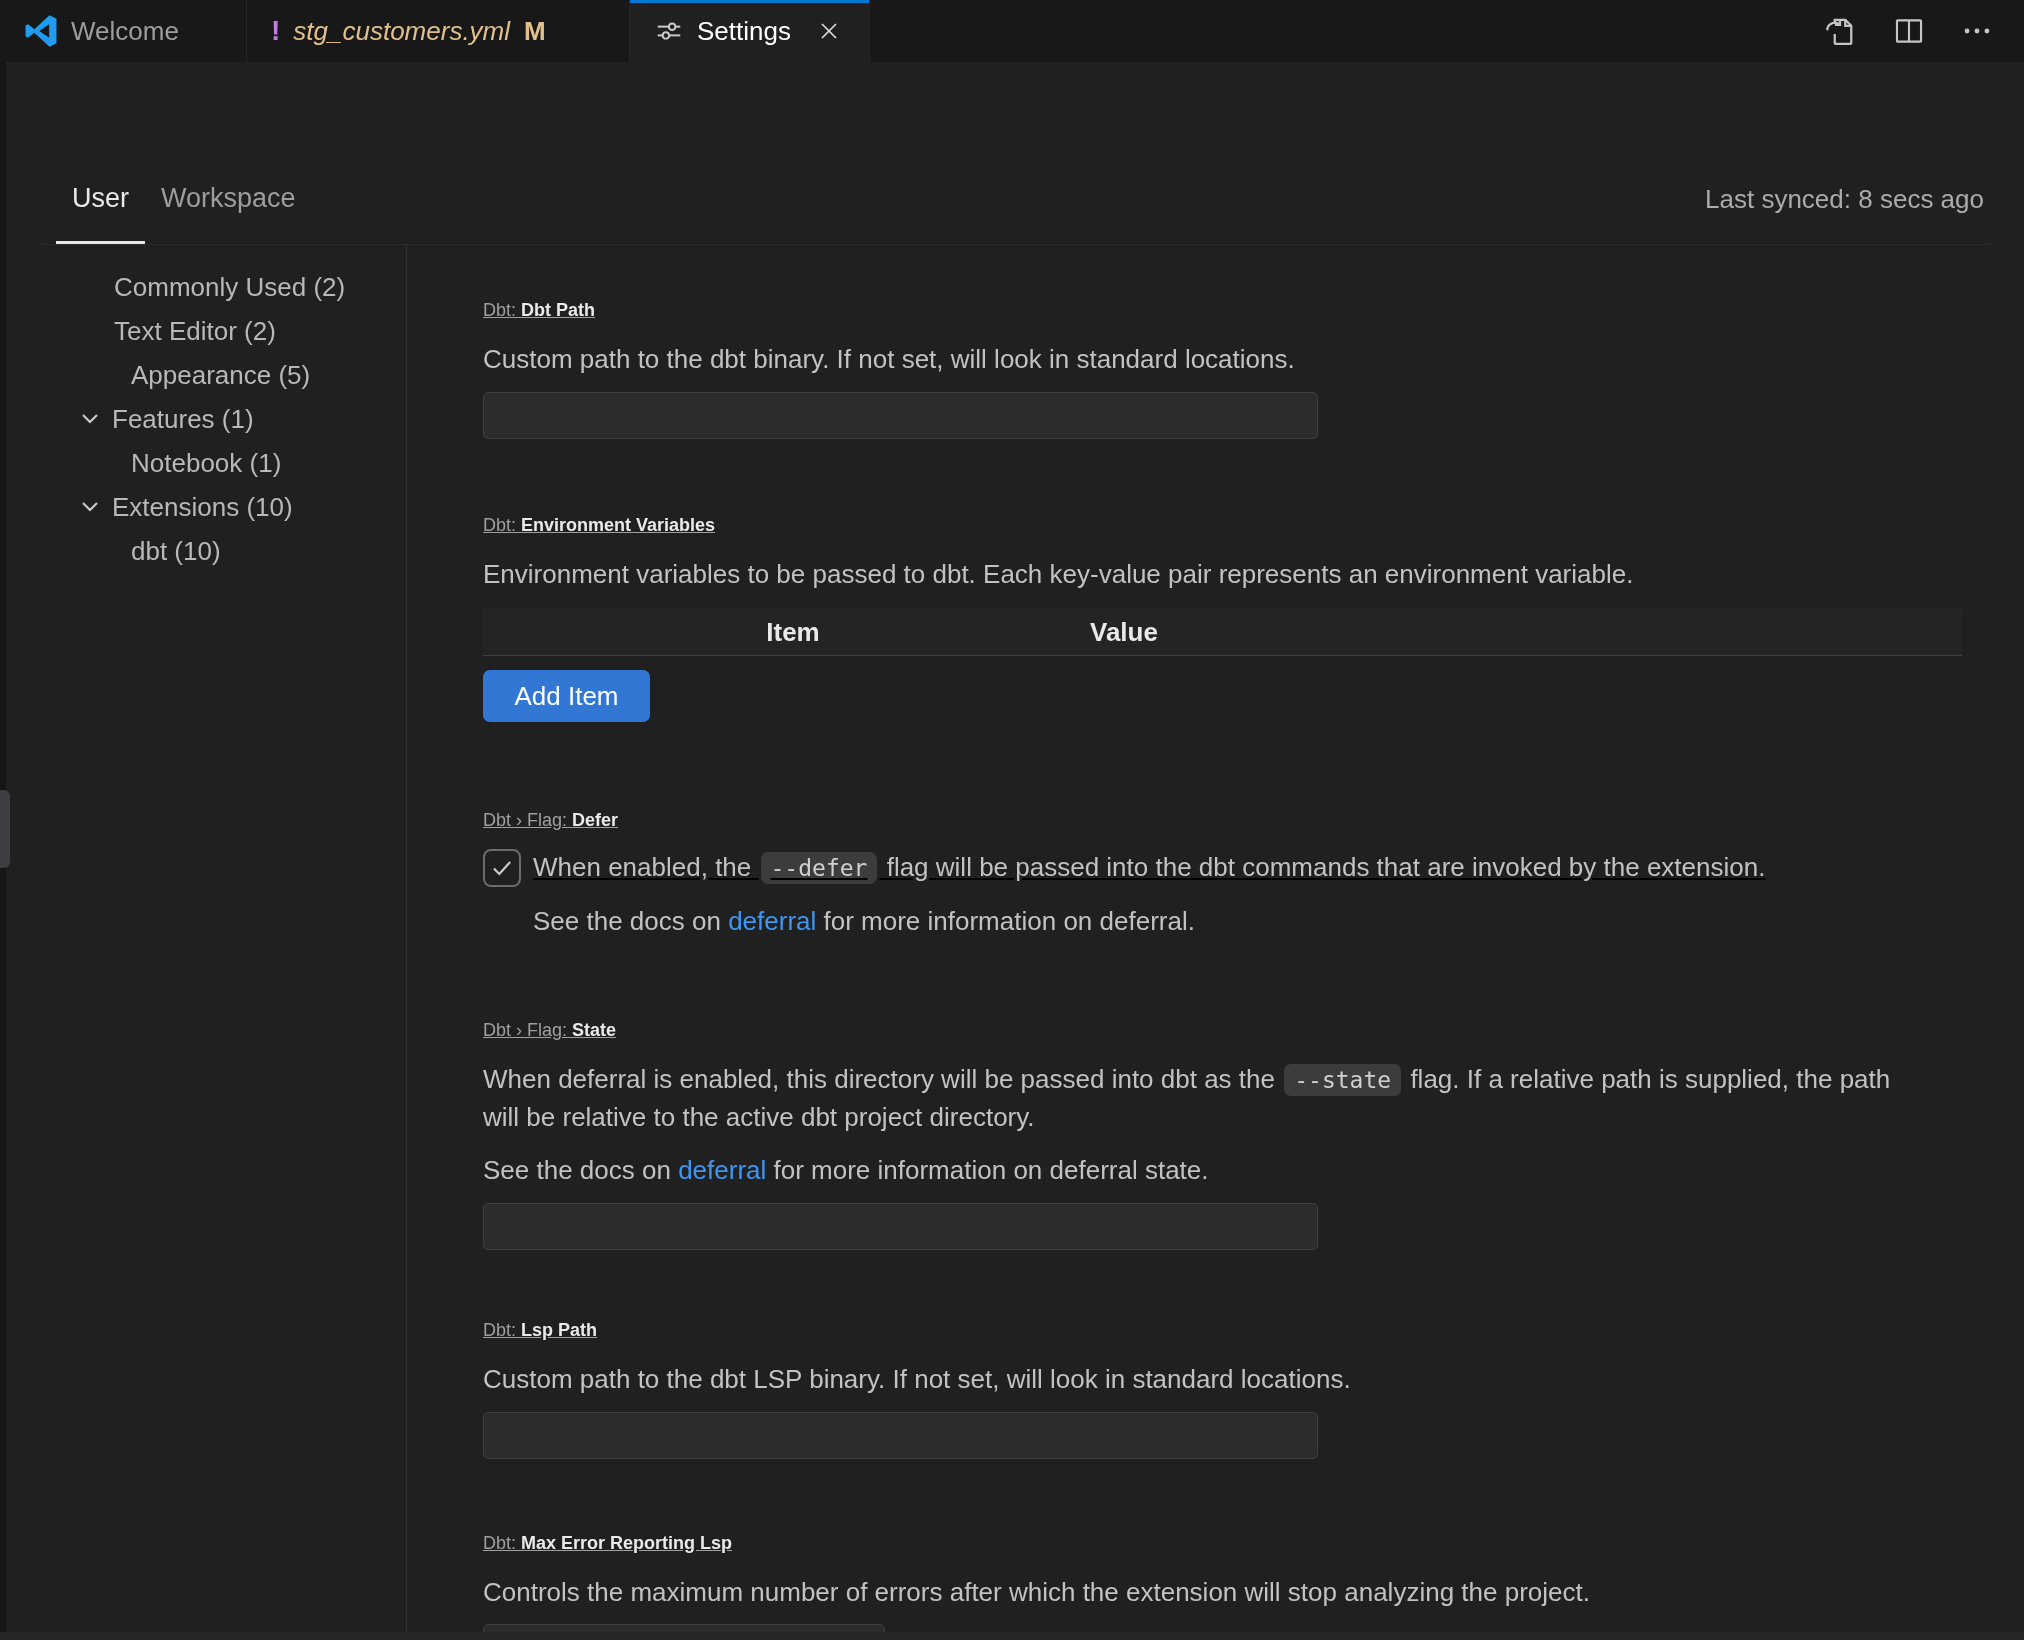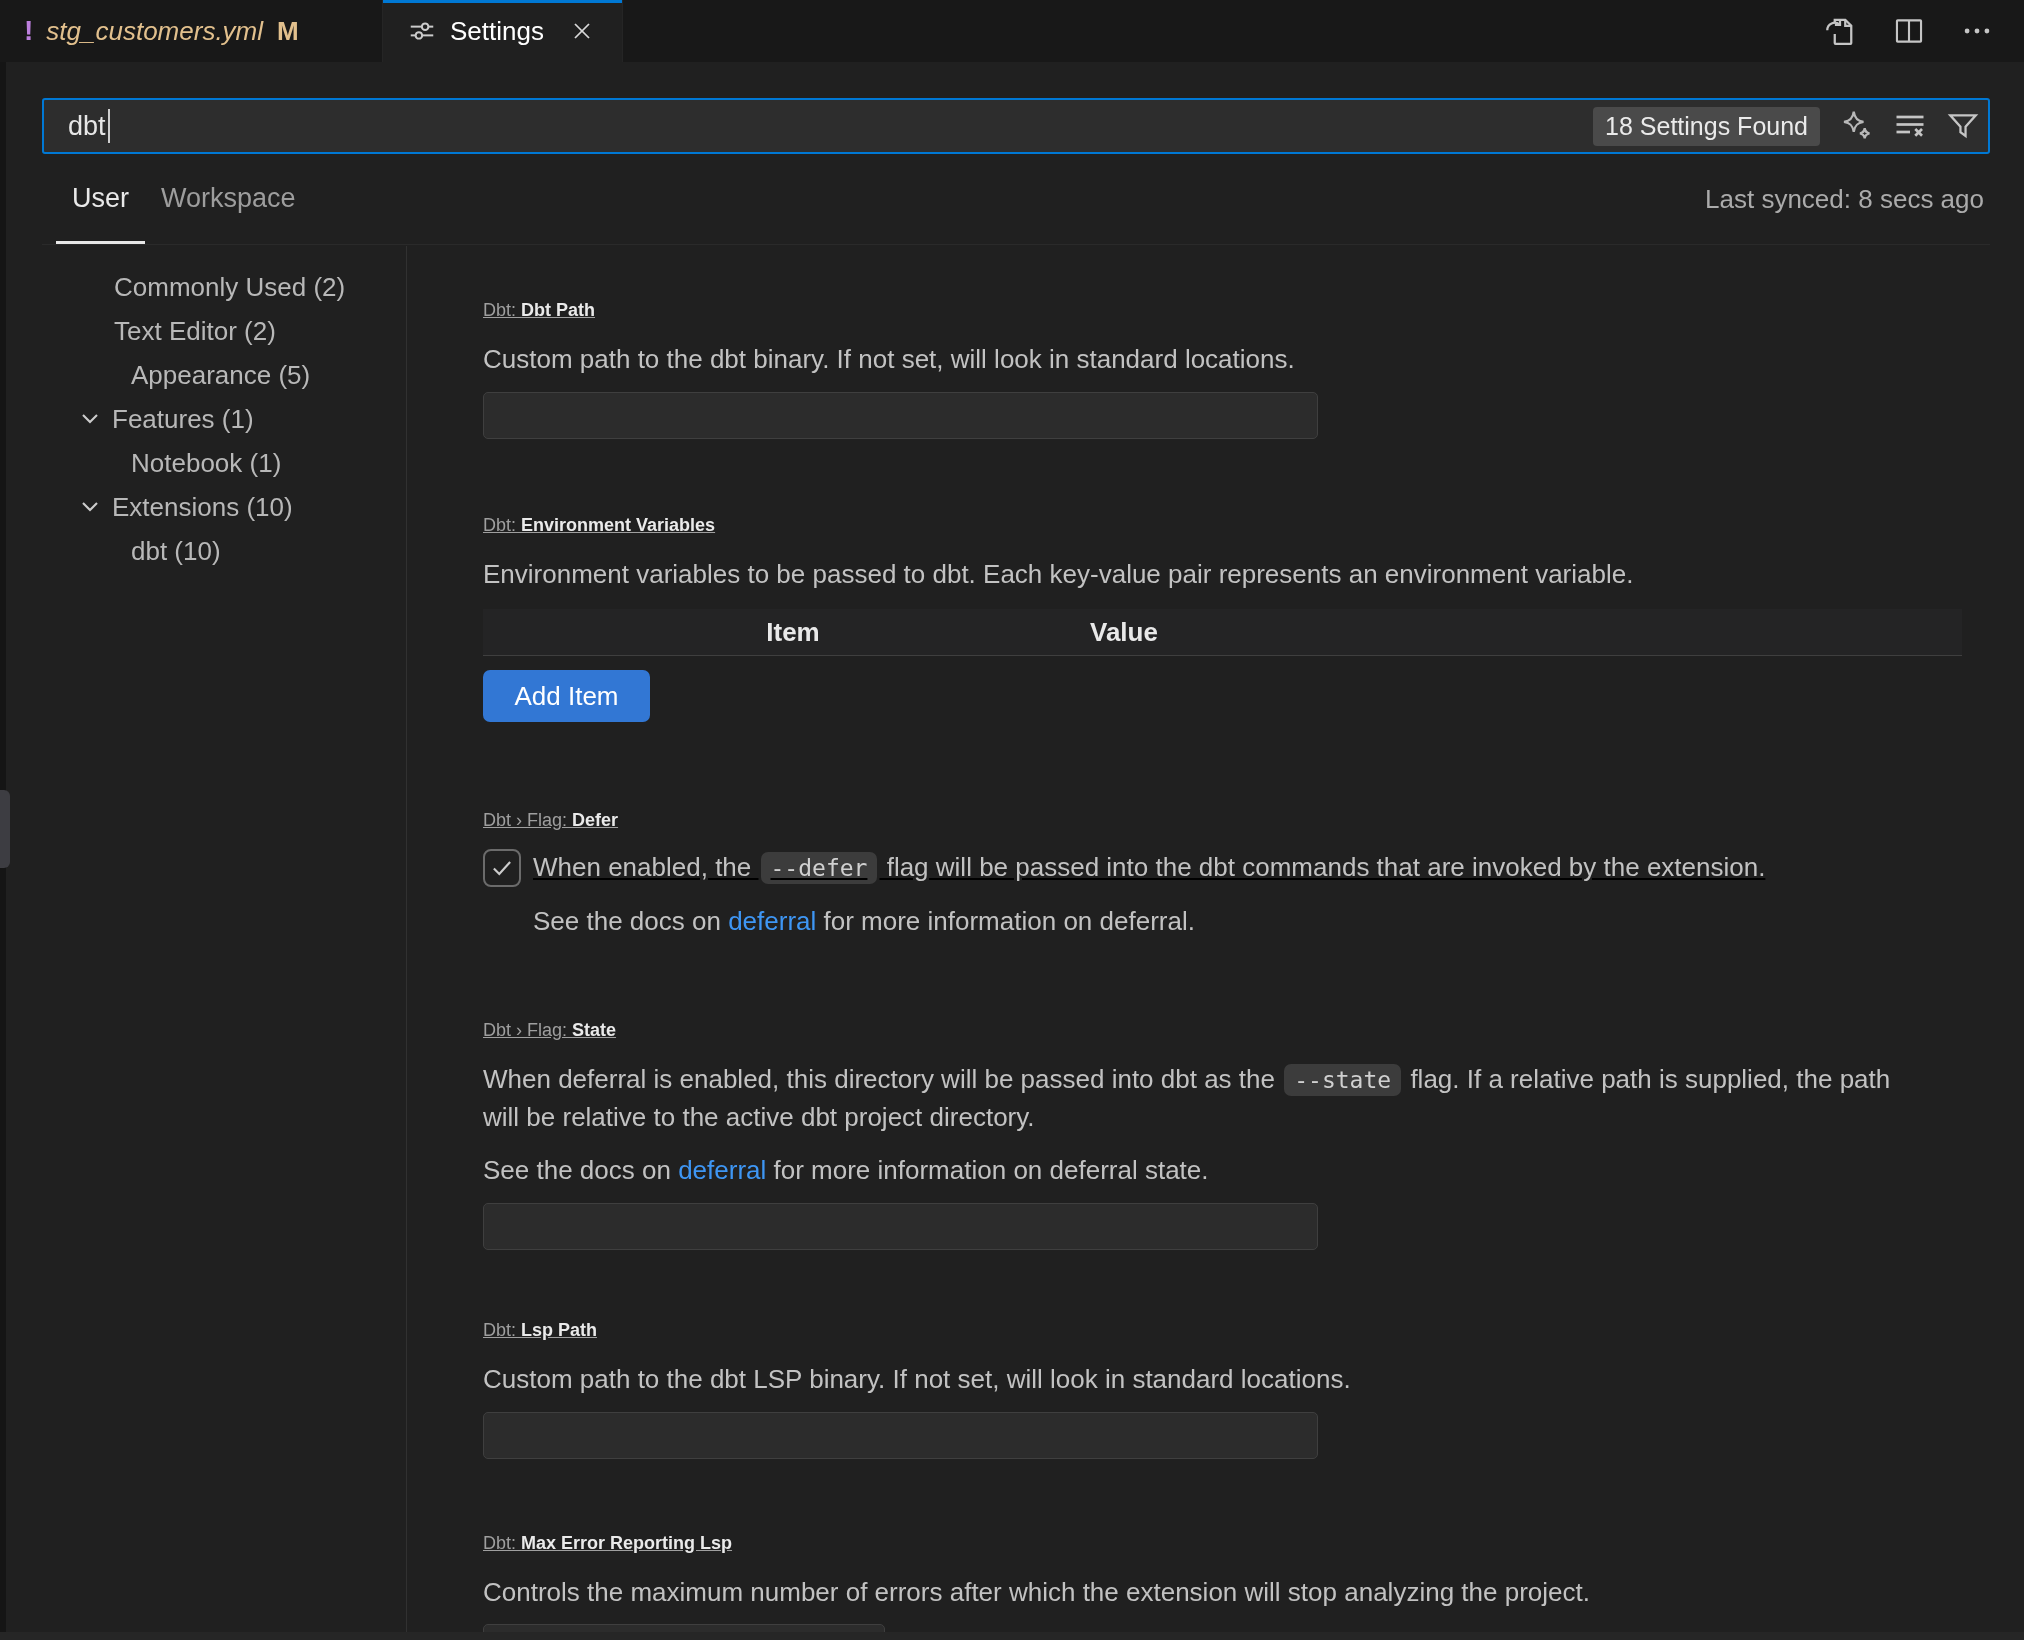--- a/index.html
+++ b/index.html
@@ -68,20 +68,26 @@
   .left-strip { position:absolute; left:0; top:62px; width:6px; bottom:0; background:#151515; }
   .left-handle { position:absolute; left:0; top:790px; width:10px; height:78px; background:#3d3d42; border-radius:0 6px 6px 0; }
   .bottom-strip { position:absolute; left:0; bottom:0; width:100%; height:8px; background:#262626; }
 </style>
 </head>
 <body>
 
 <div class="window">
 
   <div class="tabbar">
+    <div class="tab" style="width:247px">
+      <svg width="34" height="34" viewBox="0 0 100 100">
+        <path fill="#1f9cf0" fill-rule="evenodd" d="M75 4 L30.5 44.5 12 30 4.5 34 v32 L12 70 30.5 55.5 75 96 95.5 86 V14 Z M74 30 v40 L45 50 Z"></path>
+      </svg>
+      <span class="tlabel">Welcome</span>
+    </div>
     <div class="tab tab-file" style="width:383px">
       <span class="warnmark">!</span>
       <span class="tlabel">stg_customers.yml</span>
       <span class="mbadge">M</span>
     </div>
     <div class="tab active" style="width:240px">
       <svg width="30" height="30" viewBox="0 0 24 24" fill="none" stroke="#cccccc" stroke-width="1.6">
         <line x1="3" y1="8.5" x2="21" y2="8.5"></line>
           <circle cx="14.5" cy="8.5" r="2.6" fill="#202020"></circle>
         <line x1="3" y1="15.5" x2="21" y2="15.5"></line>
@@ -107,41 +113,20 @@
           <line x1="12" y1="4.5" x2="12" y2="19.5"></line>
       </svg>
       <svg width="34" height="34" viewBox="0 0 24 24" fill="#c5c5c5">
         <circle cx="5" cy="12" r="1.7"></circle>
           <circle cx="12" cy="12" r="1.7"></circle>
           <circle cx="19" cy="12" r="1.7"></circle>
       </svg>
     </div>
   </div>
 
-  <div class="search">
-    <span class="search-text">dbt</span>
-      <span class="caret"></span>
-    <div class="search-right">
-      <span class="found-badge">18 Settings Found</span>
-      <svg width="36" height="36" viewBox="0 0 24 24" fill="none" stroke="#b8b8b8" stroke-width="1.5">
-        <path d="M10.5 2.5 C11.1 6.8 12.9 8.6 17 9.2 C12.9 9.8 11.1 11.6 10.5 15.9 C9.9 11.6 8.1 9.8 4 9.2 C8.1 8.6 9.9 6.8 10.5 2.5 Z"></path>
-        <path d="M17.8 13.5 C18.1 15.7 19 16.6 21 16.9 C19 17.2 18.1 18.1 17.8 20.3 C17.5 18.1 16.6 17.2 14.6 16.9 C16.6 16.6 17.5 15.7 17.8 13.5 Z"></path>
-      </svg>
-      <svg width="36" height="36" viewBox="0 0 24 24" fill="none" stroke="#c5c5c5" stroke-width="1.8">
-        <line x1="3" y1="6" x2="21" y2="6"></line>
-          <line x1="3" y1="11" x2="21" y2="11"></line>
-          <line x1="3" y1="16" x2="12" y2="16"></line>
-        <line x1="15.5" y1="14" x2="20" y2="18.5"></line>
-          <line x1="20" y1="14" x2="15.5" y2="18.5"></line>
-      </svg>
-      <svg width="34" height="34" viewBox="0 0 24 24" fill="none" stroke="#c5c5c5" stroke-width="1.6">
-        <path d="M3 4.5h18l-7.2 8v6.5l-3.6-2.7v-3.8L3 4.5z"></path>
-      </svg>
-    </div>
-  </div>
 
   <div class="scope-row">
     <div class="scope-tab active">
         <span>User</span>
       </div>
     <div class="scope-tab">
         <span>Workspace</span>
       </div>
     <div class="last-synced">Last synced: 8 secs ago</div>
   </div>

